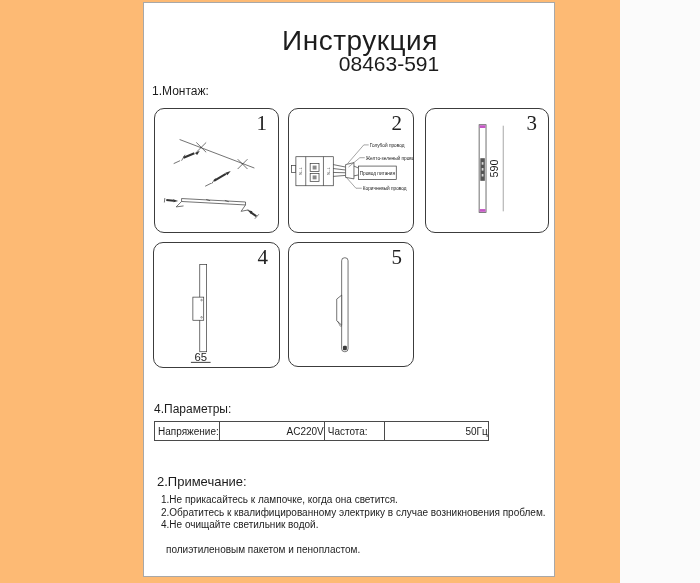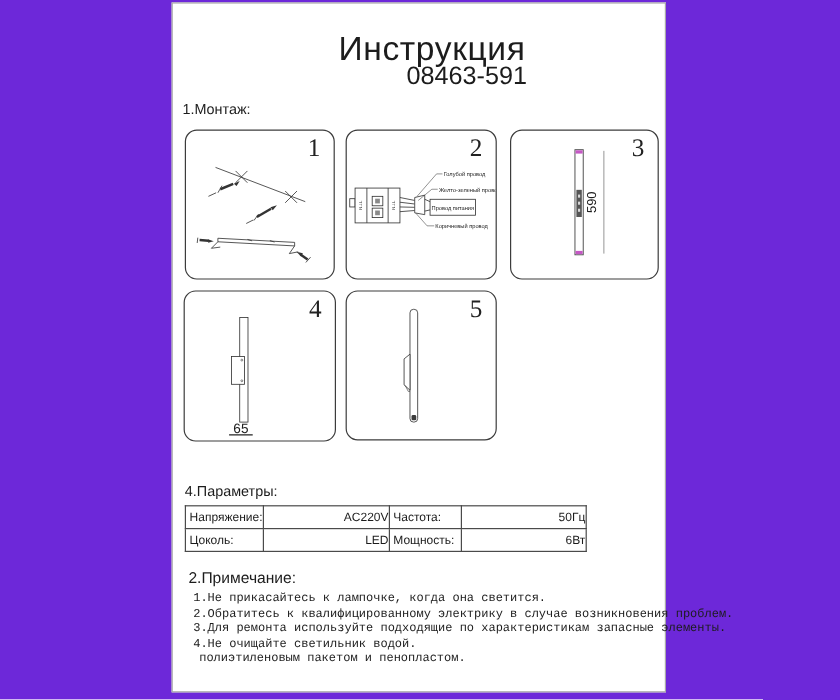--- a/index.html
+++ b/index.html
@@ -1,16 +1,16 @@
 <!DOCTYPE html>
 <html style="--accent: #c558c5;"><head>
 <meta charset="utf-8">
 <style>
   html,body{margin:0;padding:0;background:#fbfbfb;}
-  #screen{position:relative;width:700px;height:583px;background:#6d28d9;overflow:hidden;
+  #screen{position:relative;width:620px;height:583px;background:#fdba74;overflow:hidden;
           font-family:"Liberation Sans", sans-serif;color:#1c1c1c;}
   #sheet{position:absolute;left:143px;top:2px;width:412px;height:575px;background:#ffffff;
          border:1px solid #a8a8a8;box-sizing:border-box;}
   .abs{position:absolute;}
   .centered{transform:translateX(-50%);white-space:nowrap;}
   #doc-title{top:24px;left:216px;font-size:28px;line-height:28px;letter-spacing:0.5px;}
   #doc-model{top:53px;left:245px;font-size:21px;line-height:15px;}
   .sec-heading{font-size:12px;line-height:13px;white-space:nowrap;}
   #h-montage{left:8px;top:82px;}
   #h-params{left:10px;top:400px;}
@@ -39,23 +39,23 @@
   .t48{font-size:4.8px;fill:#222;}
   .dim-text{font-size:11px;}
   .dim-text-sm{font-size:11.5px;}
   
   #params-table{position:absolute;left:10px;top:418px;border-collapse:collapse;
                 font-size:10px;}
   #params-table td{border:1px solid #4a4a4a;height:18px;padding:0;margin-left:16px;}
   #params-table td.lbl{text-align:left;padding-left:3px;}
   #params-table td.val{text-align:right;}
   
-  #notes-list{position:absolute;left:17px;top:491px;font-size:10px;line-height:12.6px;font-family:Liberation Mono, monospace;}
+  #notes-list{position:absolute;left:17px;top:491px;font-size:10px;line-height:12.6px;}
   .note-line{white-space:nowrap;}
-  .note-line.cont{padding-left:5px;}
+  .note-line.cont{padding-left:5px;margin-top:12px;}
 </style>
 </head>
 <body>
 
 <div id="screen">
   <div id="sheet">
 
     <div class="abs centered" id="doc-title">Инструкция</div>
     <div class="abs centered" id="doc-model">08463-591</div>
 
@@ -172,33 +172,26 @@
           <col style="width:60px">
           <col style="width:104px">
       </colgroup>
       <tbody>
           <tr>
         <td class="lbl">Напряжение:</td>
         <td class="val">AC220V</td>
         <td class="lbl">Частота:</td>
         <td class="val">50Гц</td>
       </tr>
-      <tr>
-        <td class="lbl">Цоколь:</td>
-        <td class="val">LED</td>
-        <td class="lbl">Мощность:</td>
-        <td class="val">6Вт</td>
-      </tr>
     </tbody>
       </table>
 
     <div class="abs sec-heading" id="h-notes">2.Примечание:</div>
 
     <div id="notes-list">
       <div class="note-line">1.Не прикасайтесь к лампочке, когда она светится.</div>
       <div class="note-line">2.Обратитесь к квалифицированному электрику в случае возникновения проблем.</div>
-      <div class="note-line">3.Для ремонта используйте подходящие по характеристикам запасные элементы.</div>
       <div class="note-line">4.Не очищайте светильник водой.</div>
       <div class="note-line cont">полиэтиленовым пакетом и пенопластом.</div>
     </div>
 
   </div>
 </div>
 
 </body></html>

